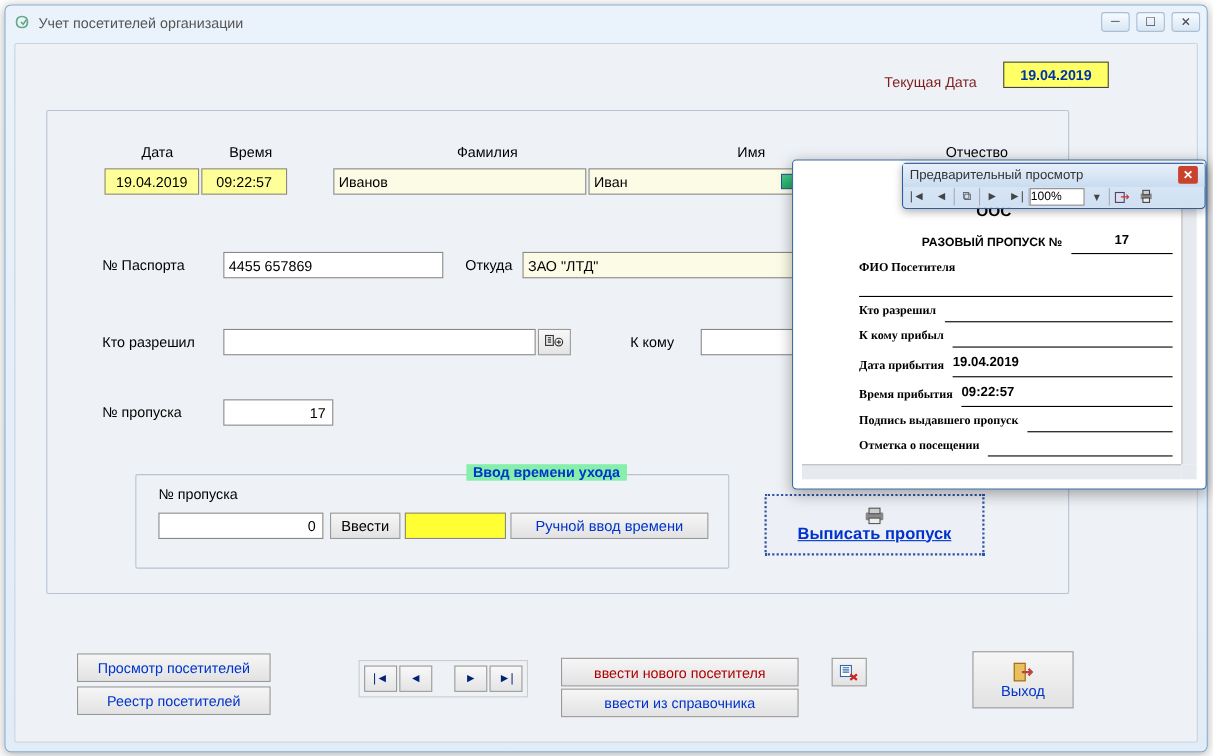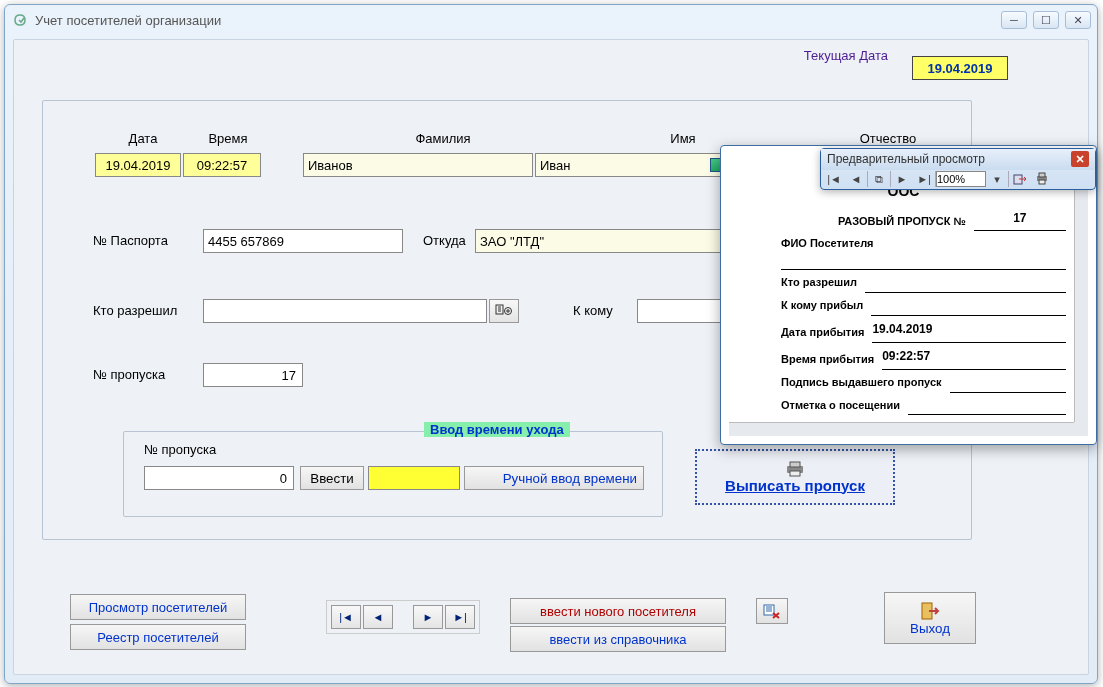--- a/index.html
+++ b/index.html
@@ -41,21 +41,21 @@
     cursor:default;
   }
   .client {
     position:absolute; left:8px; top:34px; right:8px; bottom:8px;
     background:#eef1f5;
     border:1px solid #c8d4e2;
     border-radius:2px;
   }
 
   
-  .cur-date-label { position:absolute; right:200px; top:8px; color:#4c1d95; }
+  .cur-date-label { position:absolute; right:200px; top:27px; color:#7f1d1d; }
   .cur-date-value {
     position:absolute; right:80px; top:16px; width:96px; height:24px;
     background:#ffff66; border:1px solid #444; color:#0033aa; font-weight:bold;
     display:flex; align-items:center; justify-content:center;
   }
 
   .main-group {
     position:absolute; left:28px; top:60px; width:930px; height:440px;
     border:1px solid #b8c4d2; border-radius:2px; background:#eef1f5;
   }
@@ -119,21 +119,21 @@
     border:1px solid #999; background:linear-gradient(#f6f6f6,#e2e2e2); cursor:pointer;
     font-family:inherit;
   }
   .sub-yellow {
     position:absolute; left:244px; top:34px; width:92px; height:24px;
     background:#ffff33; border:1px solid #888;
   }
   .sub-btn-manual {
     position:absolute; left:340px; top:34px; width:180px; height:24px;
     border:1px solid #999; background:linear-gradient(#f6f6f6,#e2e2e2); cursor:pointer;
-    color:#0033cc; font-family:inherit;text-align:right;
+    color:#0033cc; font-family:inherit;
   }
 
   .big-btn-pass {
     position:absolute; left:652px; top:348px; width:200px; height:56px;
     border:2px dotted #3253a8; background:#eceff5;
     display:flex; flex-direction:column; align-items:center; justify-content:center;
     cursor:pointer;
   }
   .big-btn-pass .lbl-text { color:#0033cc; font-weight:bold; text-decoration:underline; font-size:15px;}
 
@@ -209,21 +209,21 @@
     position:absolute; left:8px; top:26px; right:8px; bottom:8px;
     background:#fff; overflow:hidden;
   }
   .prev-body {
     position:absolute; left:4px; right:14px; top:0; bottom:14px;
     background:#fff; padding:6px 8px; font-size:12px; line-height:1.9;
   }
   .prev-body .company { text-align:center; font-weight:bold; font-size:14px; }
   .prev-body .pass-title { text-align:center; font-weight:bold; font-size:11px;}
   .rrow { display:flex; align-items:flex-end; gap:8px; margin-top:2px;margin-left:40px;}
-  .rlbl { font-weight:bold; font-size:11px; white-space:nowrap;}
+  .rlbl { font-weight:bold; font-size:11px; white-space:nowrap;font-family:Liberation Serif, serif;}
   .rval { flex:1; border-bottom:1px solid #000; min-height:14px; font-size:12px; padding-bottom:1px;}
   .scroll-v {
     position:absolute; right:0; top:0; bottom:14px; width:14px;
     background:#e6e9ee; border-left:1px solid #bbb;
   }
   .scroll-h {
     position:absolute; left:0; right:14px; bottom:0; height:14px;
     background:#e6e9ee; border-top:1px solid #bbb;
   }
   .scroll-corner {

